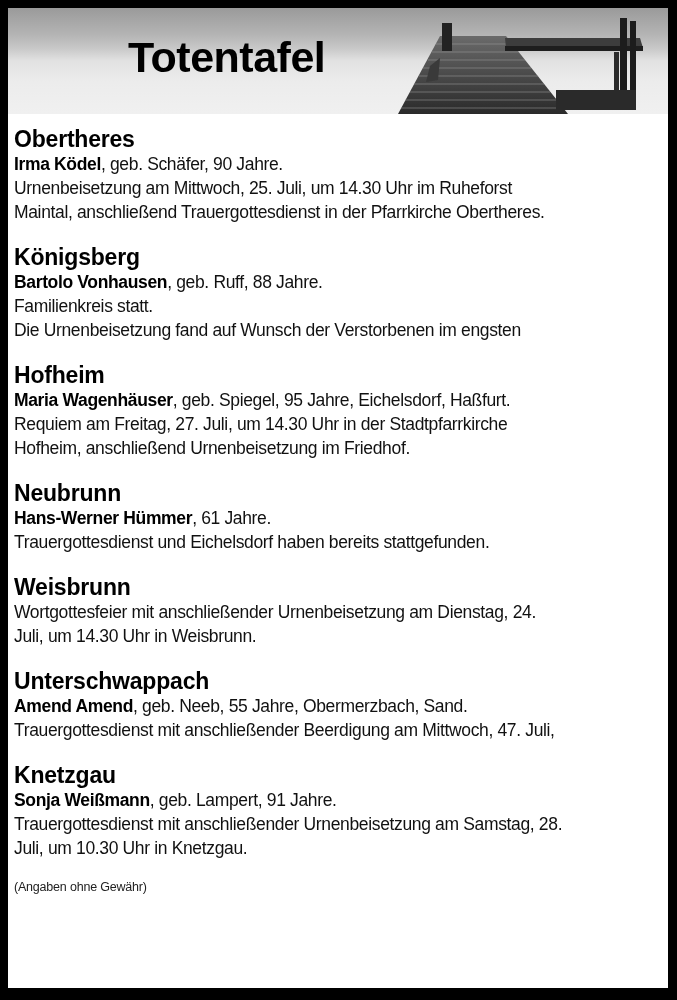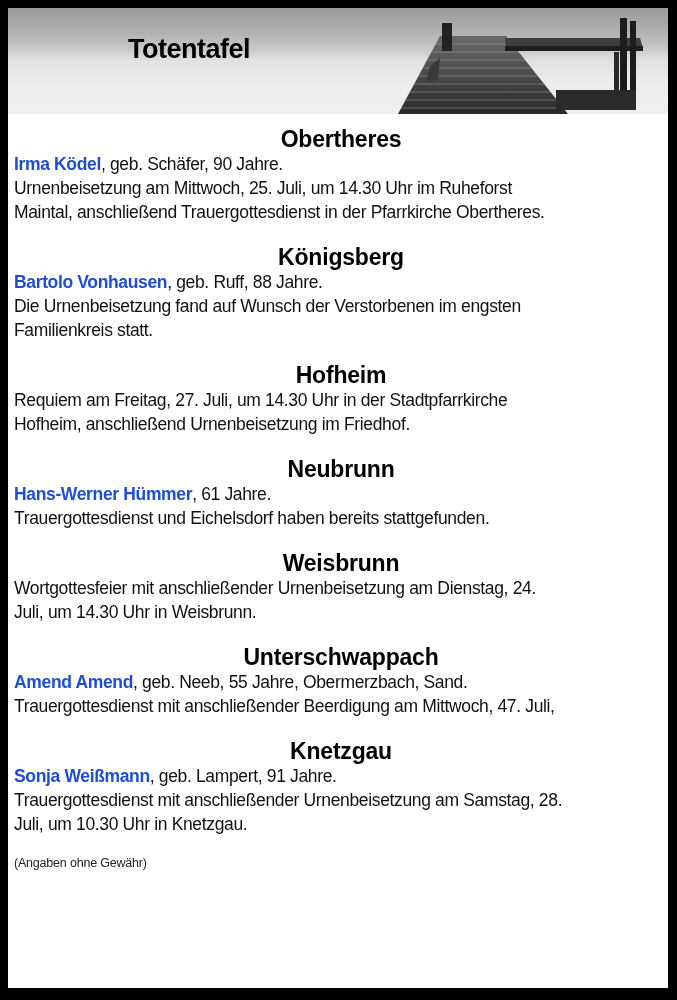--- a/index.html
+++ b/index.html
@@ -12,34 +12,34 @@
       position: absolute; left: 8px; top: 8px; width: 660px; height: 980px;
       background: #fff; overflow: hidden;
     }
     .banner {
       position: relative; width: 660px; height: 106px; overflow: hidden;
       background: linear-gradient(to bottom, #9a9a9a 0%, #b4b4b4 25%, #c8c8c8 38%, #e2e2e2 50%, #ececec 70%, #f0f0f0 100%);
     }
     .banner-title {
       position: absolute; left: 120px; top: 28px;
       font-family: "Liberation Sans", sans-serif; font-weight: bold;
-      font-size: 27px; color: #000; letter-spacing: -0.5px; line-height: 1;
+      font-size: 43px; color: #000; letter-spacing: -0.5px; line-height: 1;
     }
     .banner-photo { position: absolute; left: 380px; top: 0; width: 280px; height: 106px; }
     .content { padding: 12px 0 0 6px; }
     .entry { margin-bottom: 20px; }
     .place {
       font-family: "Liberation Sans", sans-serif; font-weight: bold;
-      font-size: 23px; line-height: 26px; color: #000; letter-spacing: -0.2px; text-align: center;
+      font-size: 23px; line-height: 26px; color: #000; letter-spacing: -0.2px;
     }
     .line {
       font-family: "Liberation Sans", sans-serif; font-size: 17.5px; line-height: 24px;
       color: #111; letter-spacing: -0.35px; white-space: nowrap;
     }
-    .name { font-weight: bold; color: #1d4ed8; text-align: center; }
+    .name { font-weight: bold; color: #000000; text-align: center; }
     .disclaimer {
       font-family: "Liberation Sans", sans-serif; font-size: 12.5px; color: #222;
       letter-spacing: -0.2px;
     }
   </style>
 </head>
 <body>
 
 <div class="sheet">
   <div class="banner">
@@ -84,26 +84,27 @@
     <div class="entry">
       <div class="place">Obertheres</div>
       <div class="line"><span class="name">Irma Ködel</span><span>, geb. Schäfer, 90 Jahre.</span></div>
       <div class="line">Urnenbeisetzung am Mittwoch, 25. Juli, um 14.30 Uhr im Ruheforst</div>
       <div class="line">Maintal, anschließend Trauergottesdienst in der Pfarrkirche Obertheres.</div>
     </div>
 
     <div class="entry">
       <div class="place">Königsberg</div>
       <div class="line"><span class="name">Bartolo Vonhausen</span><span>, geb. Ruff, 88 Jahre.</span></div>
+      <div class="line">Familienkreis statt.</div>
       <div class="line">Die Urnenbeisetzung fand auf Wunsch der Verstorbenen im engsten</div>
-      <div class="line">Familienkreis statt.</div>
     </div>
 
     <div class="entry">
       <div class="place">Hofheim</div>
+      <div class="line"><span class="name">Maria Wagenhäuser</span><span>, geb. Spiegel, 95 Jahre, Eichelsdorf, Haßfurt.</span></div>
       <div class="line">Requiem am Freitag, 27. Juli, um 14.30 Uhr in der Stadtpfarrkirche</div>
       <div class="line">Hofheim, anschließend Urnenbeisetzung im Friedhof.</div>
     </div>
 
     <div class="entry">
       <div class="place">Neubrunn</div>
       <div class="line"><span class="name">Hans-Werner Hümmer</span><span>, 61 Jahre.</span></div>
       <div class="line">Trauergottesdienst und Eichelsdorf haben bereits stattgefunden.</div>
     </div>
 

